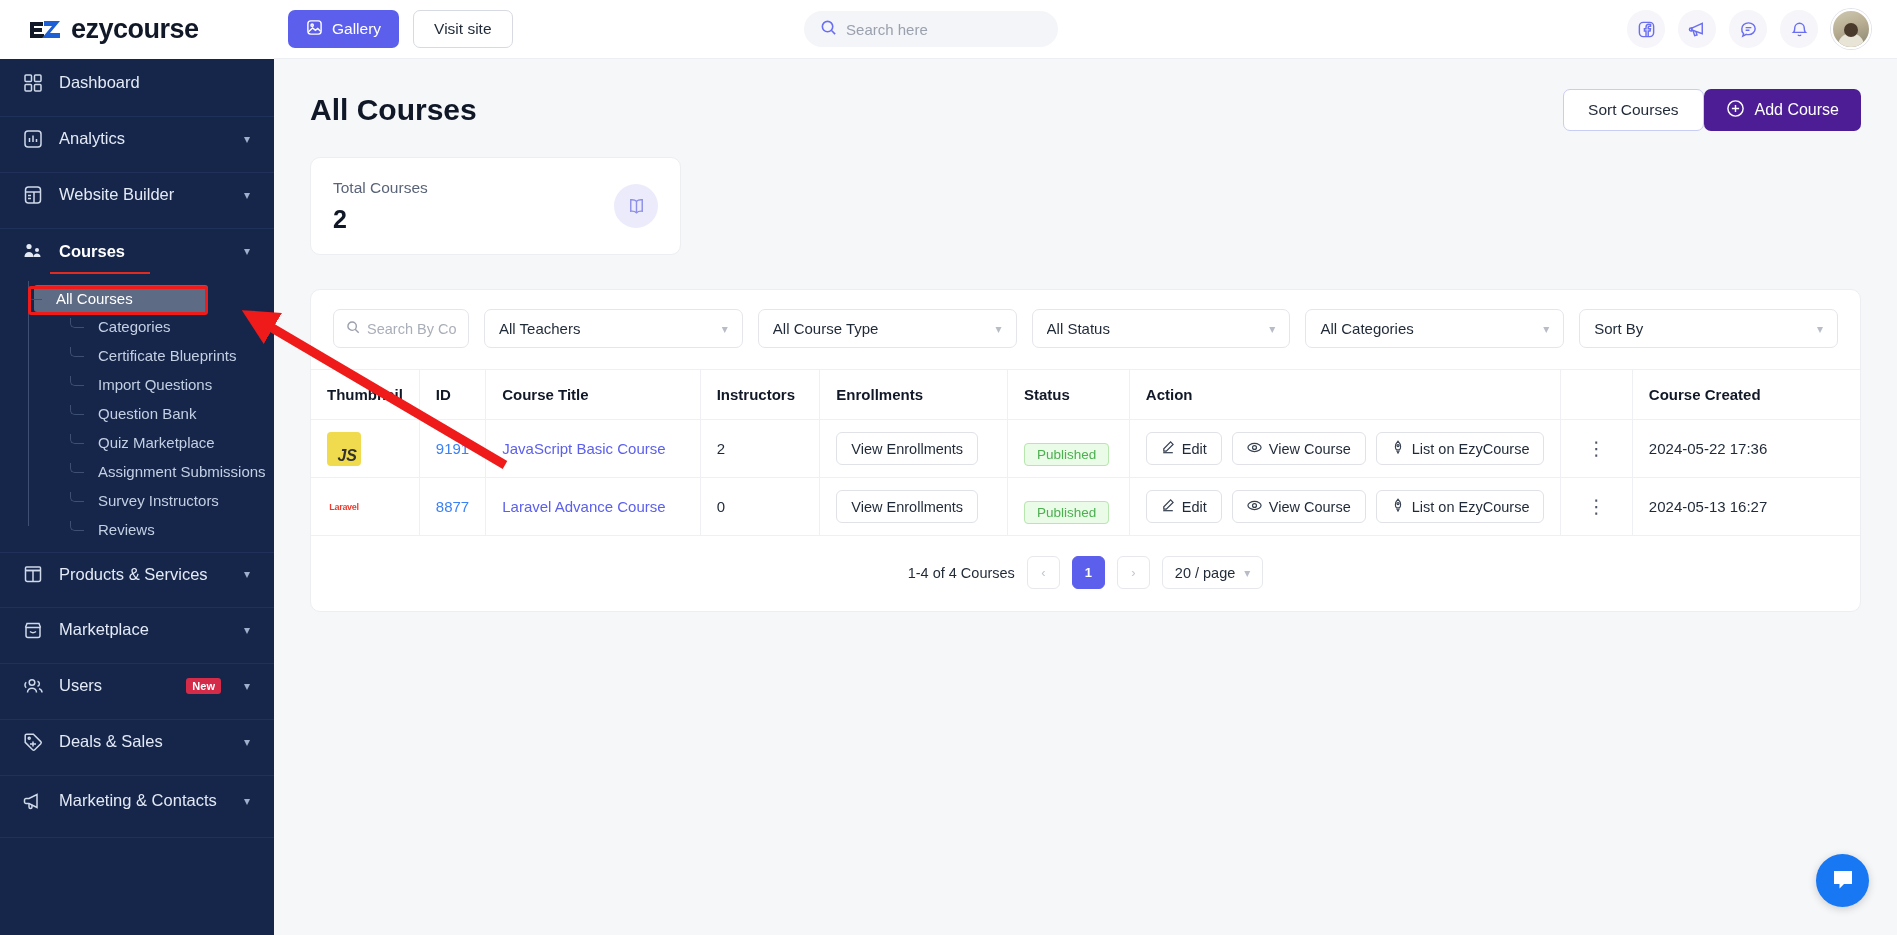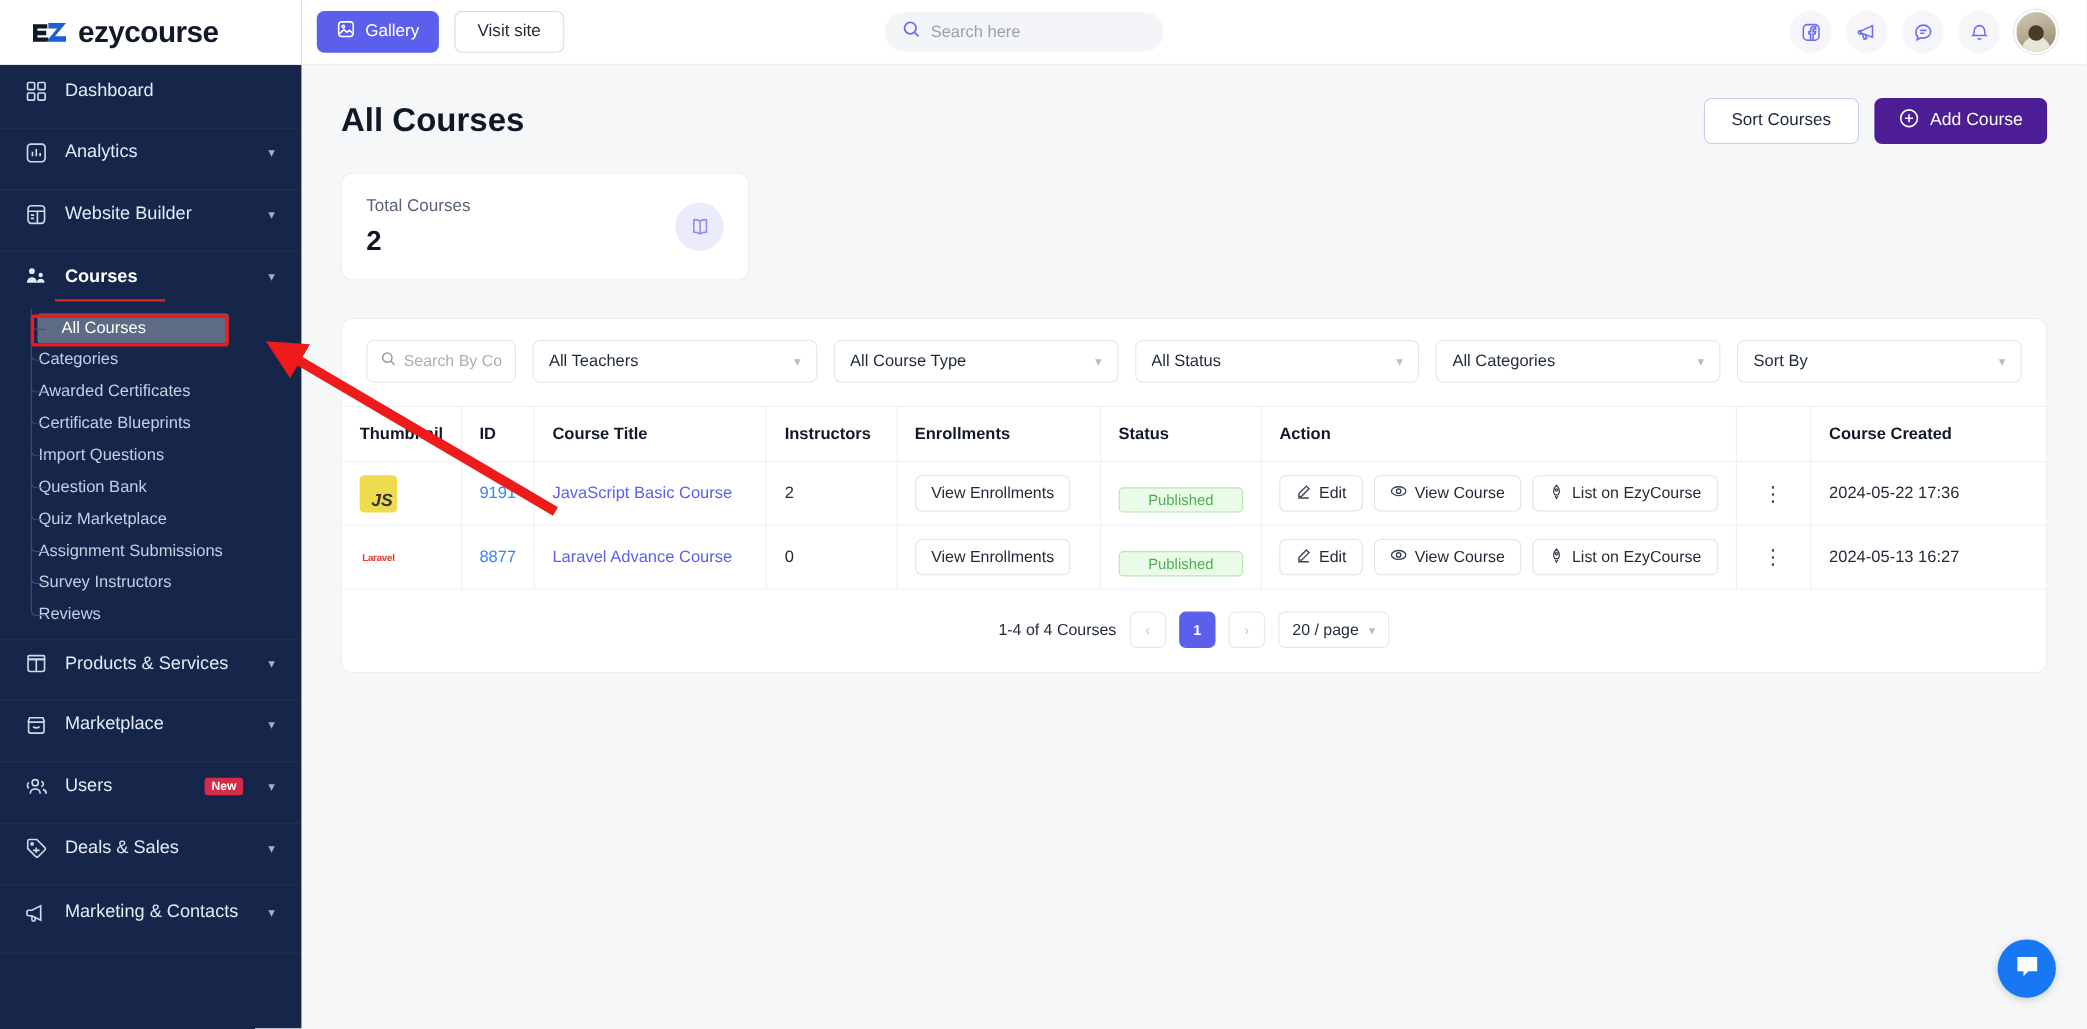--- a/index.html
+++ b/index.html
@@ -46,21 +46,21 @@
     position: absolute; left: 50px; bottom: 11px; width: 100px; height: 2.5px;
     background: #e02b20;
   }
   .submenu { position: relative; padding-bottom: 8px; }
   .submenu::before {
     content: ""; position: absolute; left: 28px; top: -4px; bottom: 26px;
     width: 1px; background: #3d4f73;
   }
   .sub-item {
     position: relative; height: 29px; display: flex; align-items: center;
-    padding-left: 35px; color: #c3cfe3; font-size: 15px; cursor: pointer;
+    padding-left: 56px; color: #c3cfe3; font-size: 15px; cursor: pointer; margin-left: 42px;
   }
   .sub-item::before {
     content: ""; position: absolute; left: 28px; top: 50%;
     width: 13px; height: 9px; border-left: 1px solid #3d4f73;
     border-bottom: 1px solid #3d4f73; border-bottom-left-radius: 5px;
     transform: translateY(-9px);
   }
   .sub-item.current {
     background: #5d6b84; color: #ffffff; margin: 0 66px 0 34px;
     padding-left: 22px; border-radius: 3px; height: 27px;
@@ -113,21 +113,21 @@
     background:#4a3a2c; border-radius:50%; transform:translateX(-50%);
   }
   .avatar::before {
     content:""; position:absolute; left:50%; top:62%; width:26px; height:20px;
     background:#e8e4d6; border-radius:13px 13px 0 0; transform:translateX(-50%);
   }
 
   .content { flex: 1 1 auto; padding: 30px 36px 0 36px; overflow: hidden; }
   .page-head { display: flex; align-items: center; margin-bottom: 26px; }
   .page-title { font-size: 30px; font-weight: 700; color: #101828; }
-  .head-actions { margin-left: auto; display: flex; gap: 14px; }
+  .head-actions { margin-left: auto; display: flex; }
   .btn-sort {
     height: 42px; padding: 0 24px; background: #fff; border: 1px solid #c9ccf3;
     border-radius: 7px; font-size: 15.5px; color: #1f2937; cursor: pointer;
   }
   .btn-add {
     height: 42px; padding: 0 22px; background: #4c1d95; color: #fff; border: none;
     border-radius: 7px; font-size: 16px; font-weight: 500; cursor: pointer;
     display: flex; align-items: center; gap: 10px;
   }
 
@@ -188,21 +188,21 @@
   }
   .id-link { color: #3b82f6; }
   .title-link { color: #5b5fec; cursor: pointer; }
   .btn-outline {
     height: 33px; padding: 0 14px; background: #fff; border: 1px solid #e0e2e7;
     border-radius: 6px; font-size: 14.5px; color: #1f2937; cursor: pointer;
     display: inline-flex; align-items: center; gap: 7px; font-family: inherit;
   }
   .pill-published {
     display: inline-block; background: #eafbe7; color: #4caf50;
-    border: 1px solid #b7e6ae; border-radius: 4px; padding: 3px 26px;
+    border: 1px solid #b7e6ae; border-radius: 4px; padding: 3px 12px;
     font-size: 13.5px;
     margin-top: 12px;
   }
   .action-cell { display: flex; gap: 10px; }
   .kebab { color: #4b5563; font-size: 19px; letter-spacing: 1px; cursor: pointer; text-align:center; }
 
   .pagination {
     display: flex; align-items: center; justify-content: center; gap: 12px;
     padding: 20px 0 22px 0; font-size: 14.5px; color: #1f2937;
   }
@@ -294,23 +294,20 @@
 
       <div class="submenu">
         <div class="sub-wrap-current">
           <div class="sub-item current">
             <span>All Courses</span>
           </div>
           <div class="red-box"></div>
         </div>
         <div class="sub-item">
           <span>Categories</span>
-          </div>
-        <div class="sub-item">
-          <span>Awarded Certificates</span>
           </div>
         <div class="sub-item">
           <span>Certificate Blueprints</span>
           </div>
         <div class="sub-item">
           <span>Import Questions</span>
           </div>
         <div class="sub-item">
           <span>Question Bank</span>
           </div>

